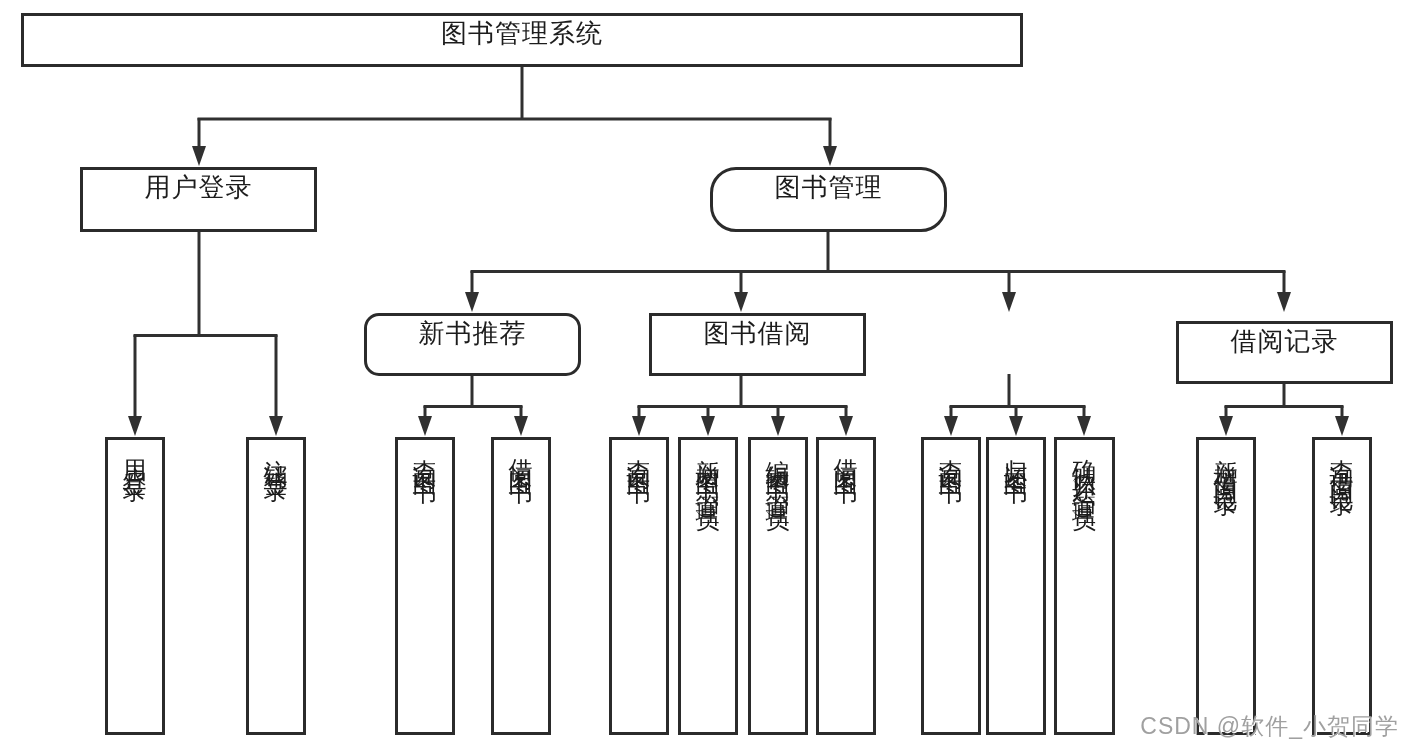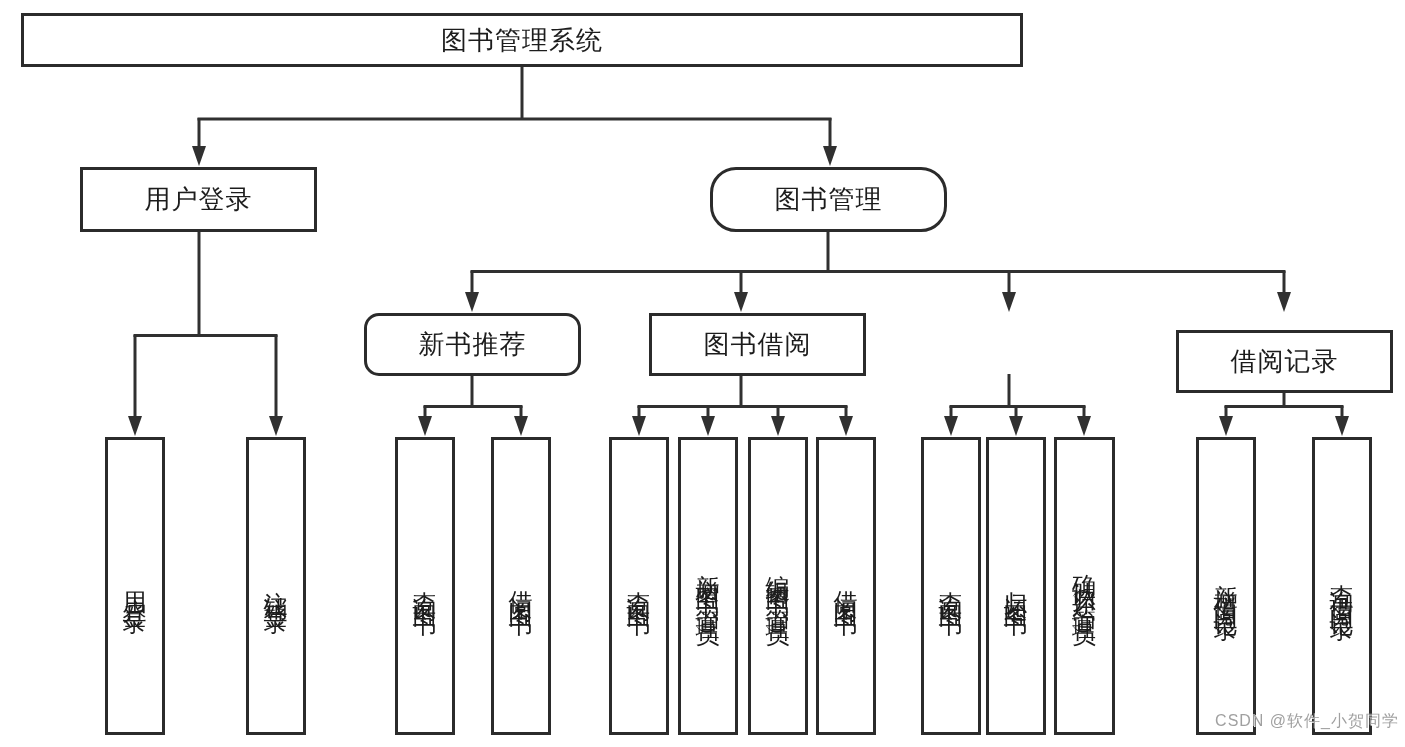--- a/index.html
+++ b/index.html
@@ -18,39 +18,38 @@
     width: 1405px; height: 747px;
   }
   svg .l { stroke: var(--line, #303030); stroke-width: 3; fill: none; }
   svg .a { fill: var(--line, #303030); stroke: none; }
   .box {
     position: absolute;
     box-sizing: border-box;
     background: #ffffff;
     border: 3px solid var(--border, #2b2b2b);
     display: flex;
-    align-items: center;
     justify-content: center;
     font-size: 26px;
     letter-spacing: 1px;
     white-space: nowrap;
   }
   .leaf { font-size: 24px; letter-spacing: 0; }
   .leaf .vtext {
     writing-mode: vertical-rl;
     text-orientation: mixed;
     letter-spacing: 7px;
     line-height: 1.05;
     max-height: 286px;
   }
   .watermark {
     position: absolute;
     right: 6px;
     top: 711px;
-    font-size: 16px;
+    font-size: 23px;
     letter-spacing: 1px;
     color: var(--watermark, #a0a0a0);
     text-shadow: 1px 1px 0 #ffffff;
     white-space: nowrap;
     pointer-events: none;
     z-index: 5;
   }
 </style>
 </head>
 <body>
@@ -143,21 +142,21 @@
   <div class="box" style="left:710px; top:167px; width:237px; height:65px;border-radius:26px;">
     <span>图书管理</span>
   </div>
 
   <div class="box" style="left:364px; top:313px; width:217px; height:63px;border-radius:15px;">
     <span>新书推荐</span>
   </div>
   <div class="box" style="left:633px; top:313px; width:217px; height:63px;margin-left:16px;">
     <span>图书借阅</span>
   </div>
-  <div class="box" style="left:1176px; top:330px; width:217px; height:63px;">
+  <div class="box" style="left:1176px; top:321px; width:217px; height:63px;">
     <span>借阅记录</span>
   </div>
 
   <div class="box leaf" style="left:105px; top:437px; width:60px; height:298px;">
     <span class="vtext">用户登录</span>
   </div>
   <div class="box leaf" style="left:246px; top:437px; width:60px; height:298px;">
     <span class="vtext">注销登录</span>
   </div>
 

